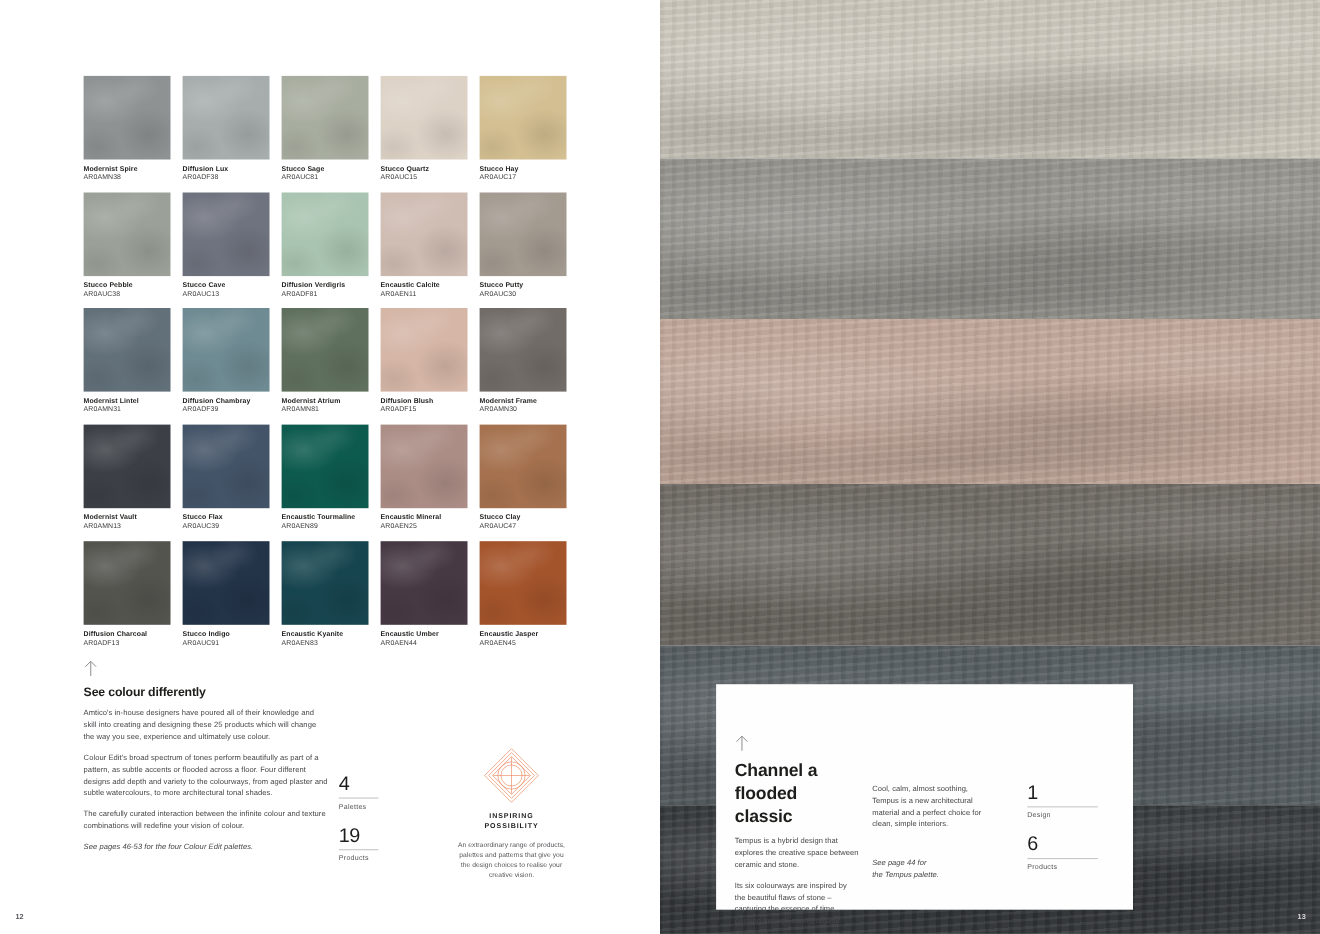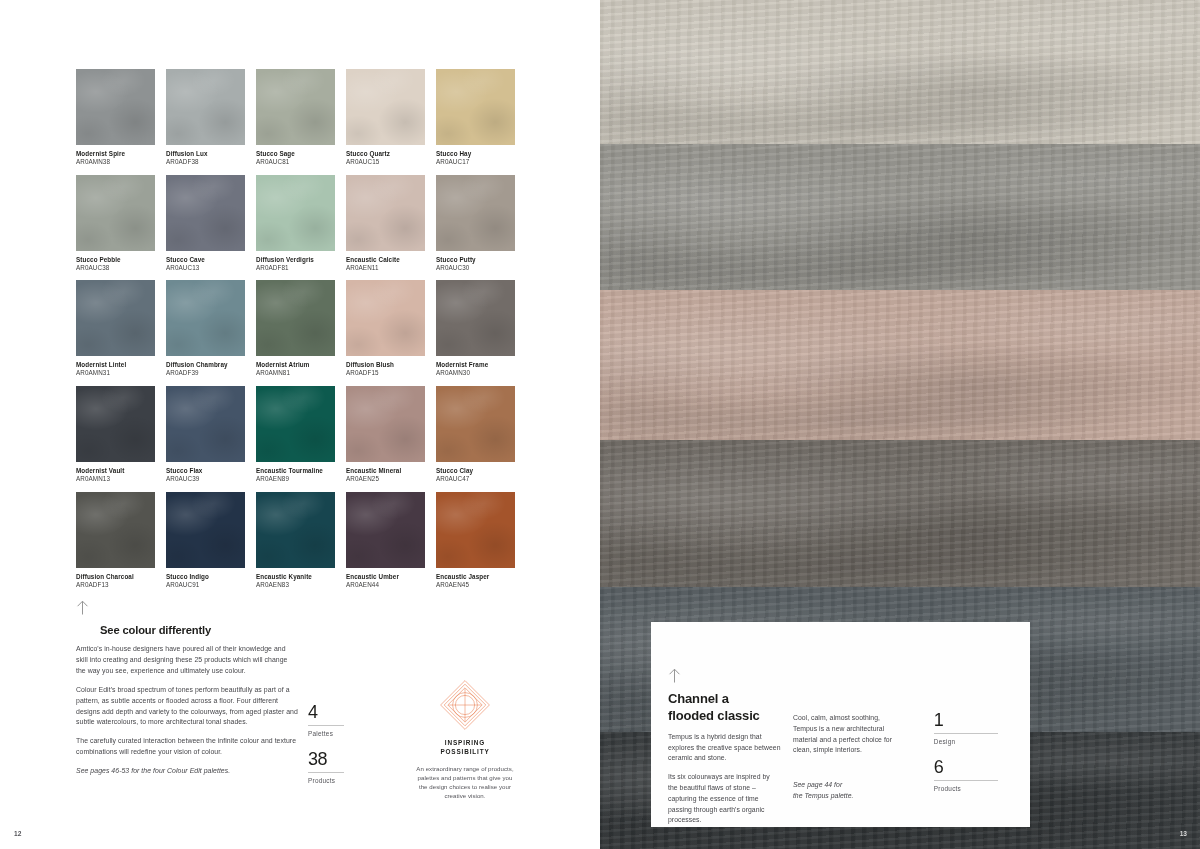--- a/index.html
+++ b/index.html
@@ -82,21 +82,20 @@
     top: 600px;
     width: 222px;
   }
   .sec-heading {
     font-size: 11.2px;
     font-weight: bold;
     color: #1d1d1b;
     letter-spacing: -0.15px;
     margin-top: 9px;
     margin-bottom: 8px;
-    margin-left: 24px;
   }
   .sec-p {
     font-size: 6.9px;
     line-height: 1.58;
     color: #46464a;
     margin-bottom: 8px;
     letter-spacing: 0.05px;
   }
   .sec-p.italic { font-style: italic; margin-bottom: 0; }
 
@@ -196,21 +195,21 @@
     background: #fefefe;
     z-index: 10;
     padding: 46px 28px 0 17px;
   }
   .card-inner { display: flex; position: relative; height: 100%; }
   .card-col-1 { width: 128px; padding-right: 12px; }
   .card-col-2 { width: 128px; padding-right: 12px; padding-top: 45px; }
   .card-col-3 { width: 70px; padding-top: 43px; margin-left: 16px; }
 
   .card-heading {
-    font-size: 13px;
+    font-size: 16px;
     font-weight: bold;
     color: #1d1d1b;
     line-height: 1.3;
     letter-spacing: -0.15px;
     margin-top: 8px;
     margin-bottom: 7px;
   }
   .card-p {
     font-size: 6.85px;
     line-height: 1.58;
@@ -376,21 +375,21 @@
       <p class="sec-p italic">See pages 46-53 for the four Colour Edit palettes.</p>
     </div>
 
     <div class="stats-left">
         <div class="stat">
           <div class="stat-num">4</div>
           <div class="stat-rule"></div>
           <div class="stat-label">Palettes</div>
         </div>
         <div class="stat">
-          <div class="stat-num">38</div>
+          <div class="stat-num">19</div>
           <div class="stat-rule"></div>
           <div class="stat-label">Products</div>
         </div>
       </div>
 
     <div class="inspire">
       <svg class="inspire-mark" viewBox="0 0 54 54">
         <g stroke="#e8794a" fill="none" stroke-width="0.55" opacity="0.95">
           <rect x="27" y="2.6" width="34.5" height="34.5" transform="rotate(45 27 2.6)"></rect>
           <rect x="27" y="6.2" width="29.4" height="29.4" transform="rotate(45 27 6.2)"></rect>

